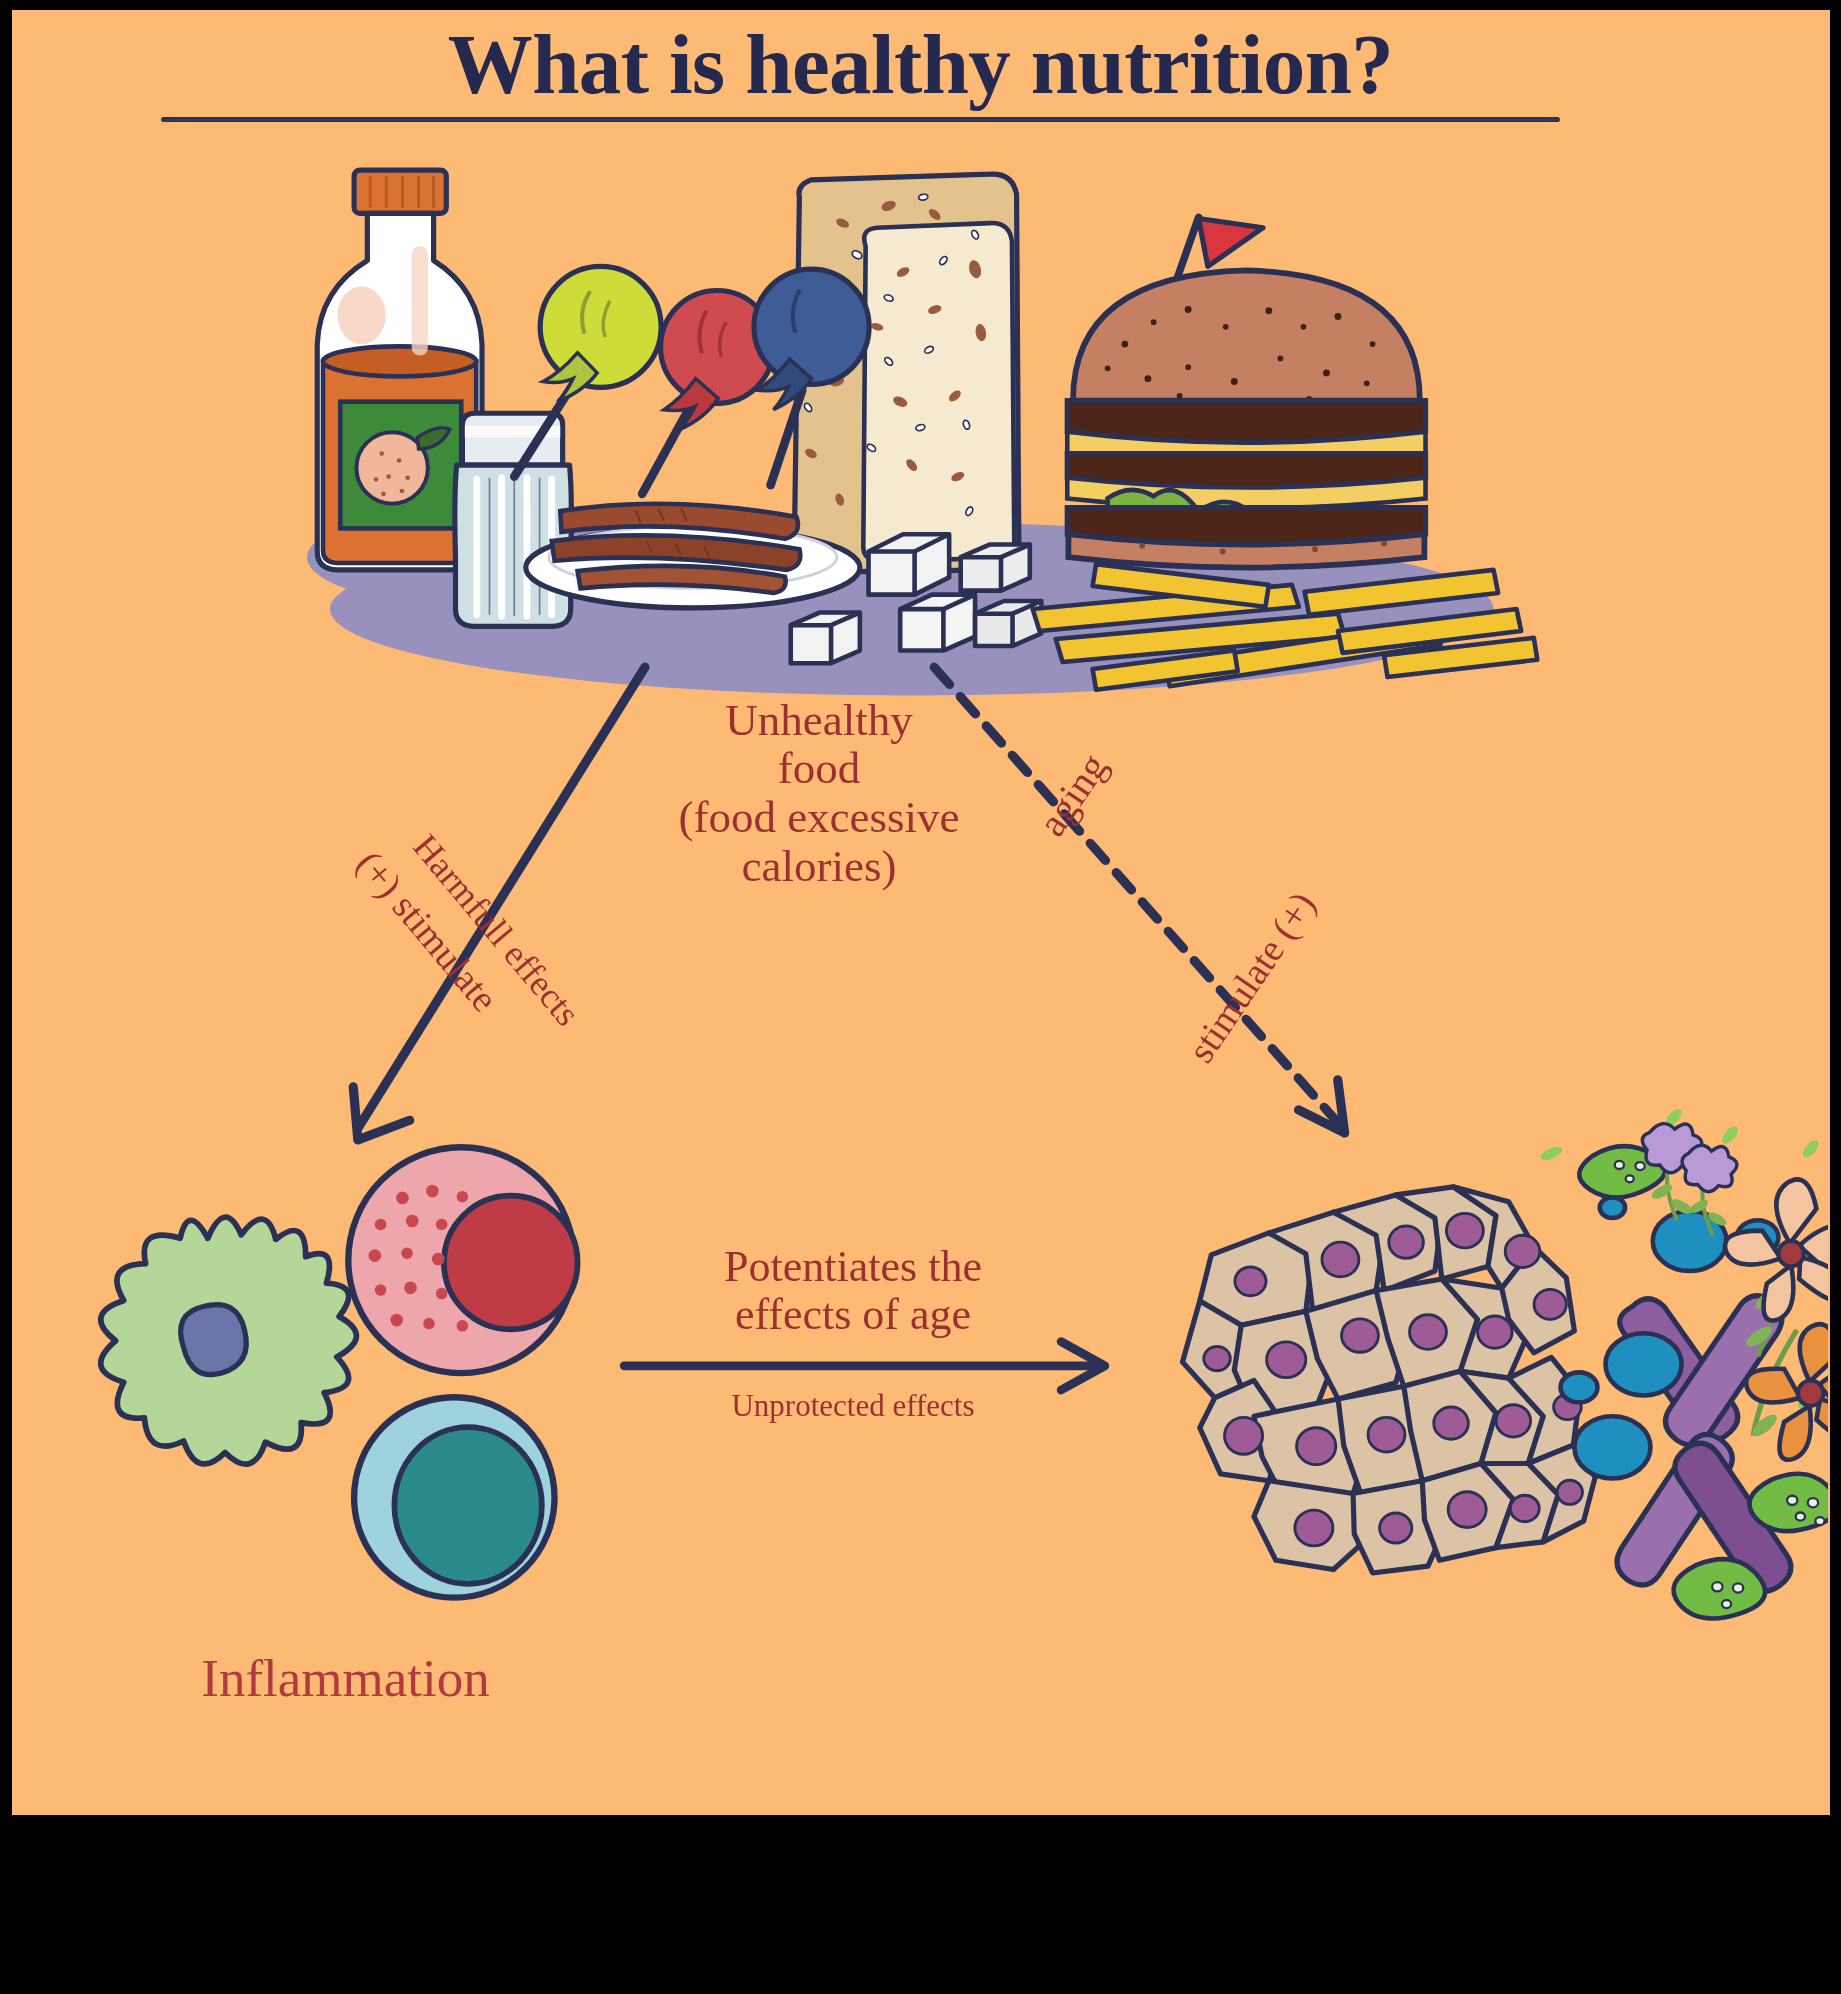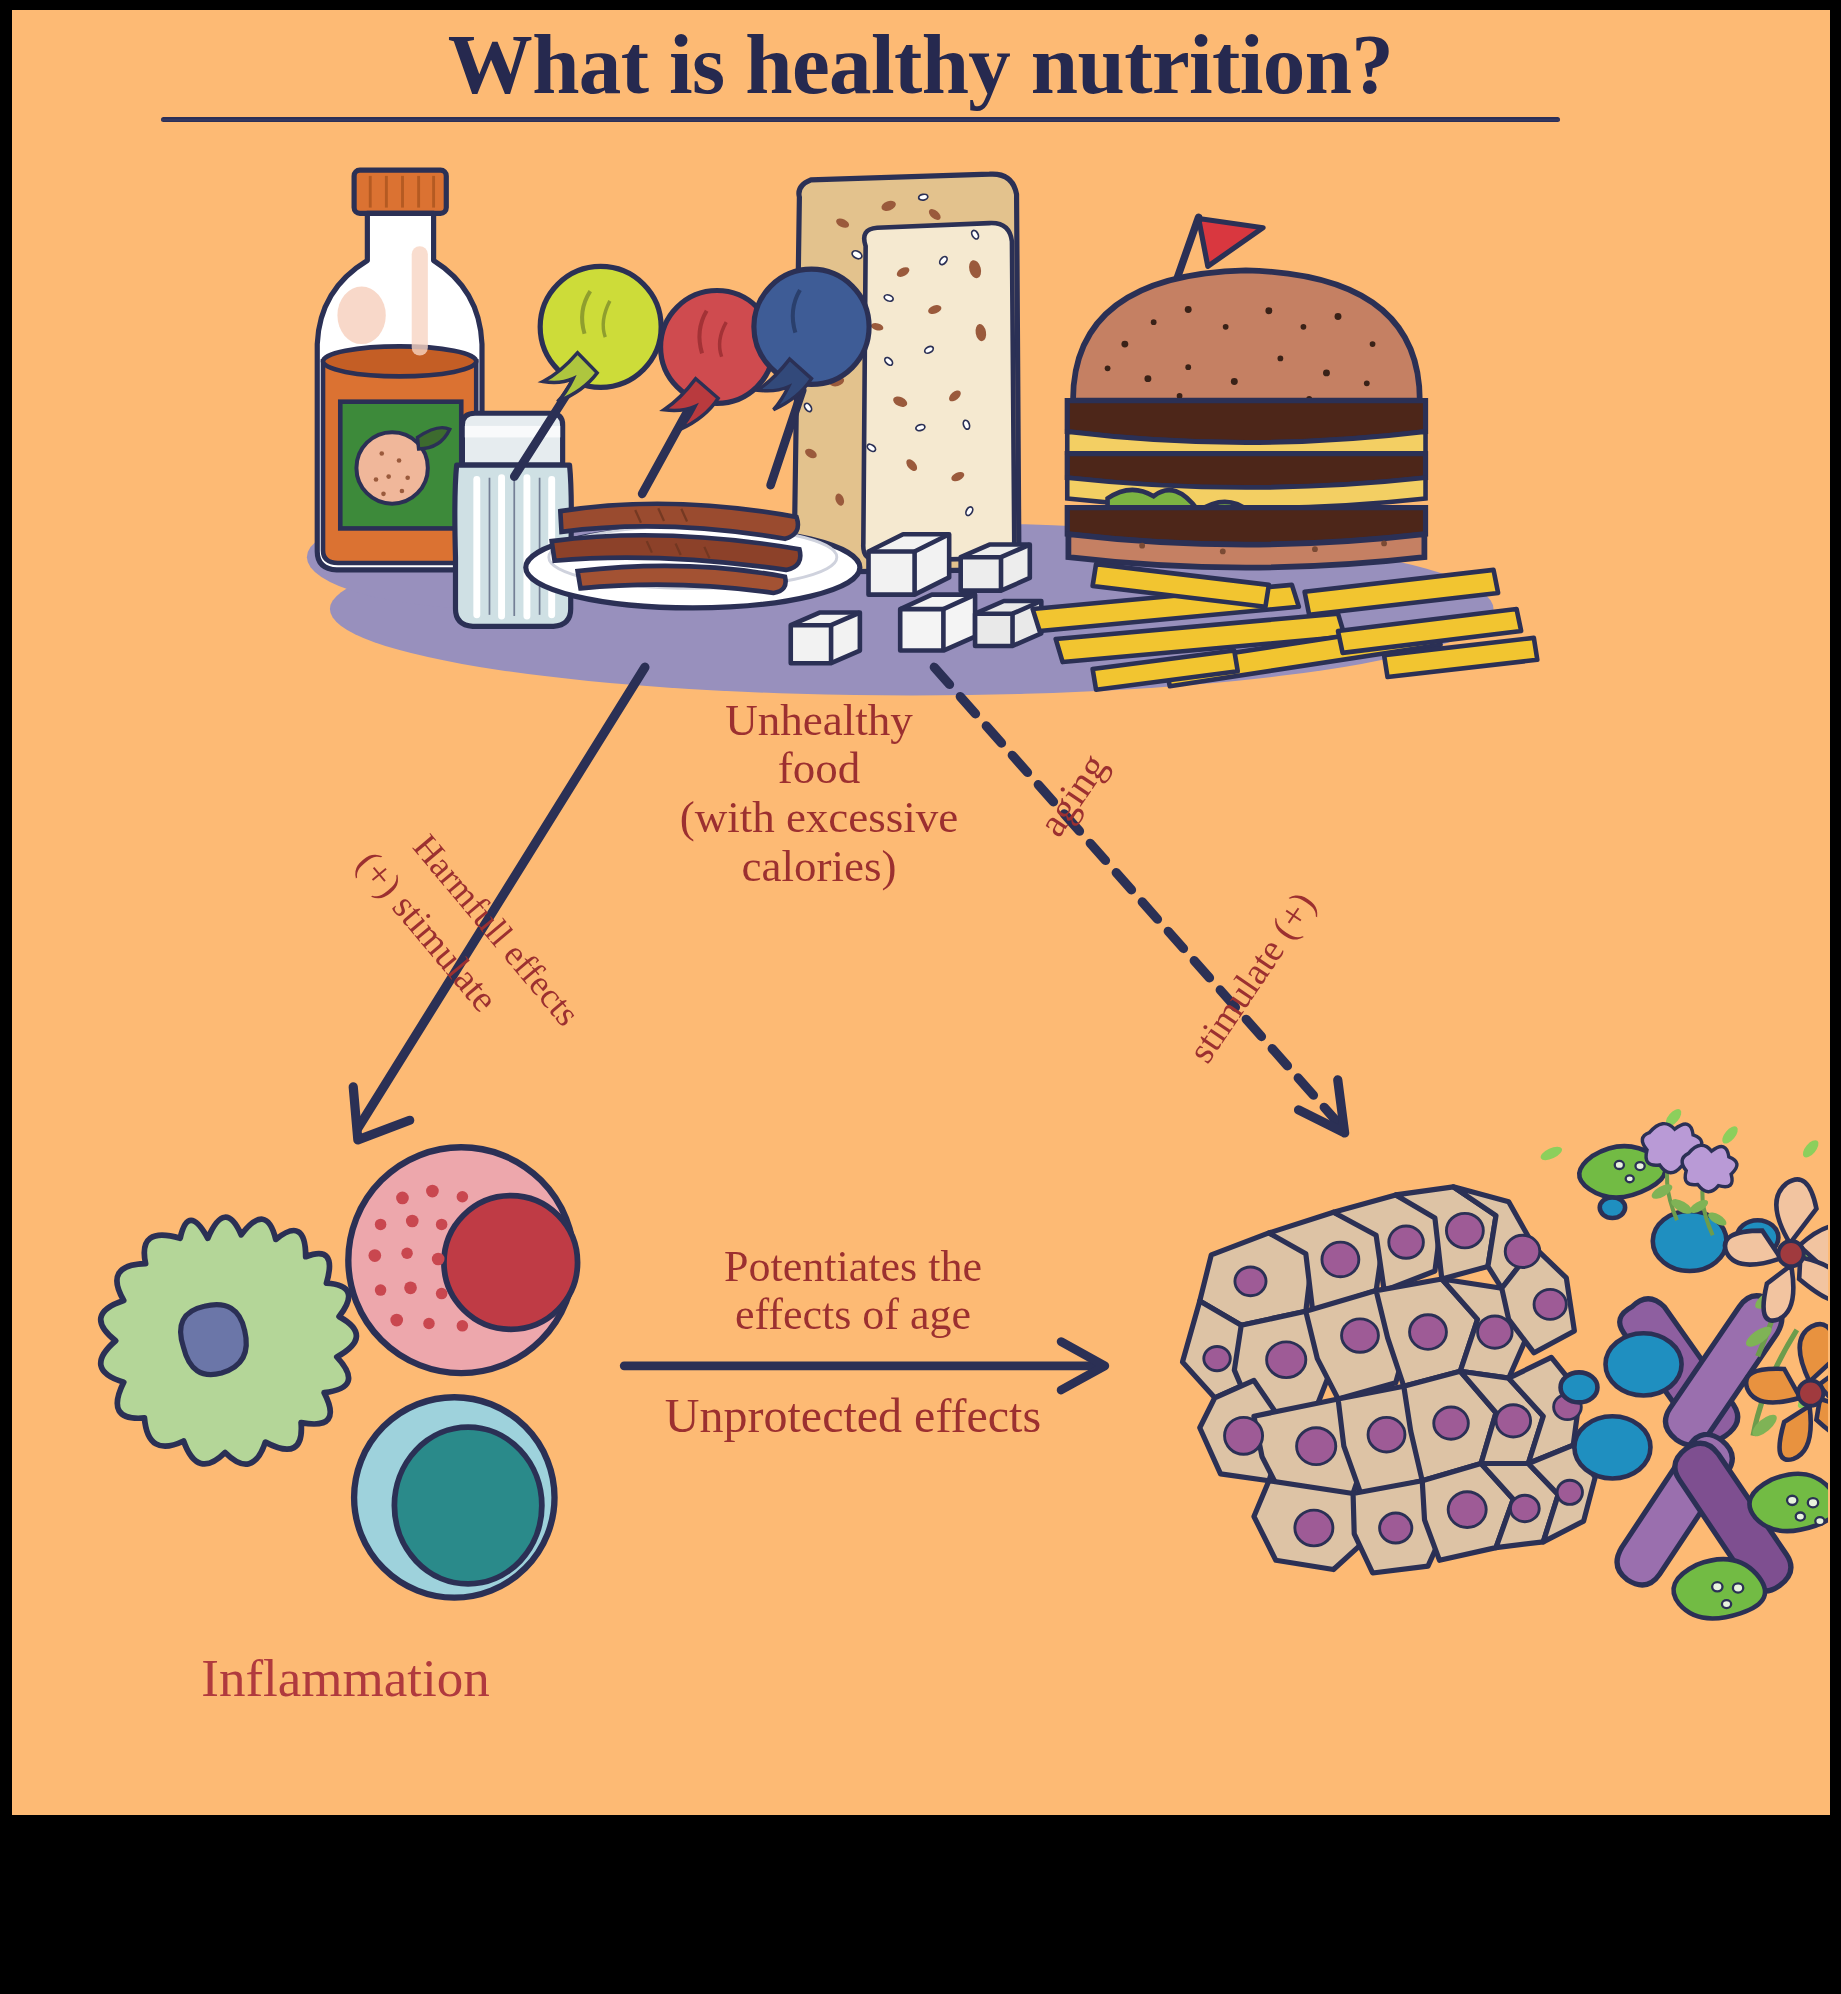--- a/index.html
+++ b/index.html
@@ -42,21 +42,21 @@
     transform:rotate(-56deg);transform-origin:50% 50%;white-space:nowrap;
   }
   #lbl-right-stim{
     left:1078px;top:945px;width:323px;text-align:center;font-size:38px;color:#9c3030;
     transform:rotate(-56deg);transform-origin:50% 50%;white-space:nowrap;
   }
   #lbl-mid-top{
     left:611px;top:1233px;width:461px;text-align:center;font-size:44px;line-height:1.1;color:#9c3030;
   }
   #lbl-mid-bot{
-    left:611px;top:1378px;width:461px;text-align:center;font-size:48px;color:#9c3030;
+    left:611px;top:1378px;width:461px;text-align:center;font-size:31px;color:#9c3030;
   }
   #cap-left{
     left:46px;top:1640px;width:576px;text-align:center;font-size:53px;line-height:1.08;color:#b03a3e;
   }
   #cap-right{
     left:1153px;top:1637px;width:576px;text-align:center;color:#b03a3e;
   }
   #cap-right .big{display:block;font-size:70px;line-height:1.0;}
   #cap-right .small{display:block;font-size:51px;line-height:1.12;}
 </style>
@@ -264,21 +264,21 @@
         <path d="M1394 894 L1640 862 L1646 898 L1400 930 Z"></path>
         <path d="M1900 870 L2160 840 L2166 878 L1906 908 Z"></path>
       </g>
     </g>
 
   </svg>
 
   <div class="lbl" id="lbl-unhealthy">
     <span>Unhealthy</span><br>
     <span>food</span><br>
-    <span>(with excessive</span><br>
+    <span>(food excessive</span><br>
     <span>calories)</span>
   </div>
 
   <svg class="illus" style="left:0;top:0;" width="1818" height="1805" viewBox="0 0 3154 3131">
 
     <g>
       <line x1="1098" y1="1140" x2="600" y2="1940" stroke="#2b3055" stroke-width="16" stroke-linecap="round"></line>
       <path d="M600 1960 L592 1868 M600 1960 L690 1926" stroke="#2b3055" stroke-width="16" fill="none" stroke-linecap="round"></path>
     </g>
 

